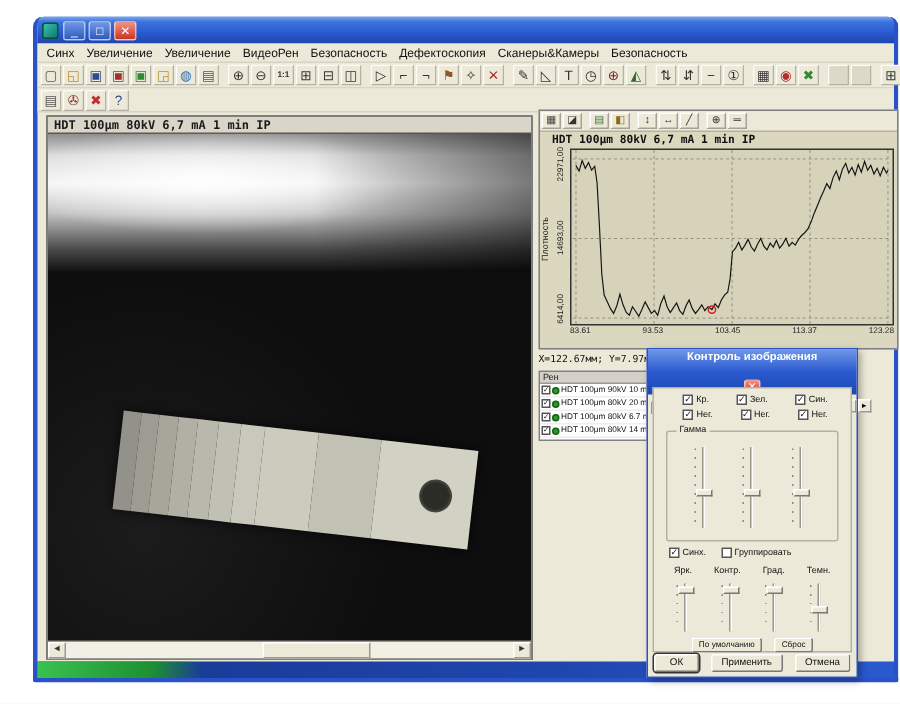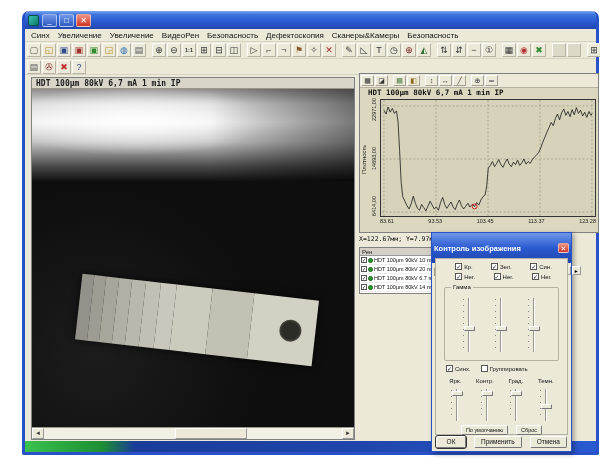--- a/index.html
+++ b/index.html
@@ -91,21 +91,21 @@
   .il-row { display:flex; align-items:center; height:9px; border-bottom:1px solid #eee; padding-left:1px; white-space:nowrap; }
   .il-check { width:6px; height:6px; border:1px solid #555; background:#fff; font-size:5px; line-height:5px; text-align:center; color:#111; flex:0 0 auto; }
   .il-check.checked::after { content:"✓"; }
   .il-dot { width:5px; height:5px; border-radius:50%; background:#2a9a2a; border:1px solid #146014; margin:0 1px; flex:0 0 auto; }
   .il-label { font-size:5.5px; color:#111; overflow:hidden; }
 
   
   .dialog { position:absolute; left:406px; top:221px; width:141px; height:220px; background:#ece9d8;
     border:1px solid #2a52c8; box-shadow:2px 2px 5px rgba(0,0,0,.35); z-index:20; }
   .dlg-titlebar { height:30px; display:flex; align-items:center; padding:0 2px;
-    background:linear-gradient(180deg,#6f97e8 0%,#2a5ad0 50%,#1f46ad 100%); }
+    background:linear-gradient(180deg,#6f97e8 0%,#2a5ad0 50%,#1f46ad 100%);flex-direction:column; }
   .dlg-title { flex:1; color:#fff; font-size:7.5px; font-weight:bold; white-space:nowrap; overflow:hidden; }
   .dlg-close { width:11px; height:10px; font-size:7px; line-height:9px; text-align:center; color:#fff; border-radius:2px;
     border:1px solid #fff8; background:linear-gradient(180deg,#ef9382,#cc3322); }
   .dlg-tabs { display:flex; align-items:flex-end; height:12px; padding:1px 2px 0 2px; }
   .dlg-tab { font-size:5.5px; padding:1px 3px; color:#111; background:#e0dccb; border:1px solid #9a968a; border-bottom:none;
     border-radius:2px 2px 0 0; white-space:nowrap; }
   .dlg-tab.active { background:#ece9d8; position:relative; top:1px; font-weight:bold; }
   .tab-arrow { width:9px; height:9px; font-size:5px; line-height:8px; text-align:center; background:#ece9d8;
     border:1px solid; border-color:#fff #999 #999 #fff; margin-left:1px; flex:0 0 auto; }
   .dlg-page { position:absolute; left:3px; right:3px; top:25px; height:177px; border:1px solid #b5b2a5; background:#ece9d8; }

